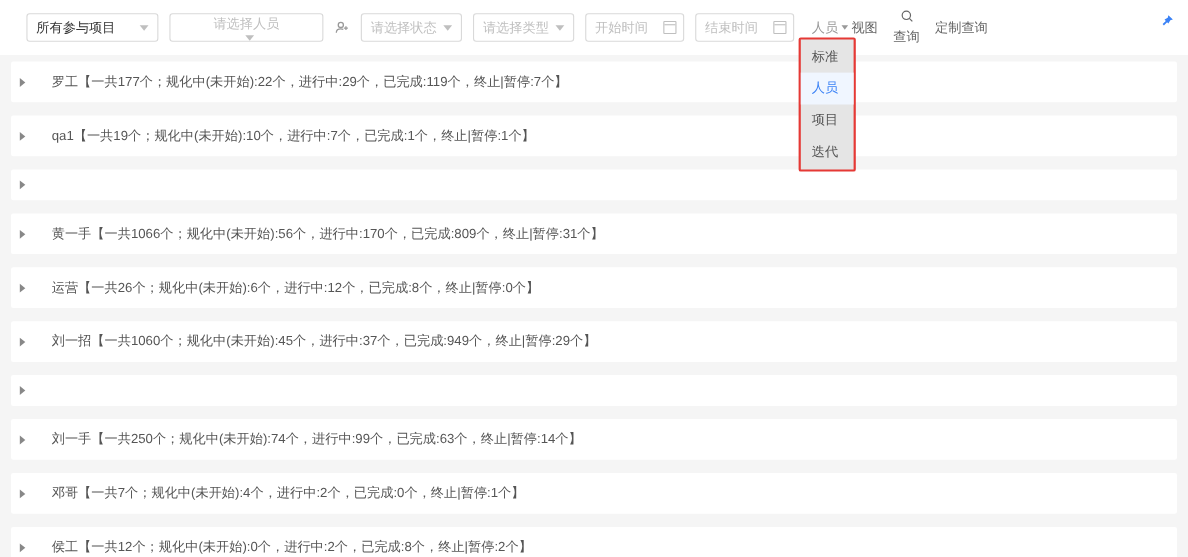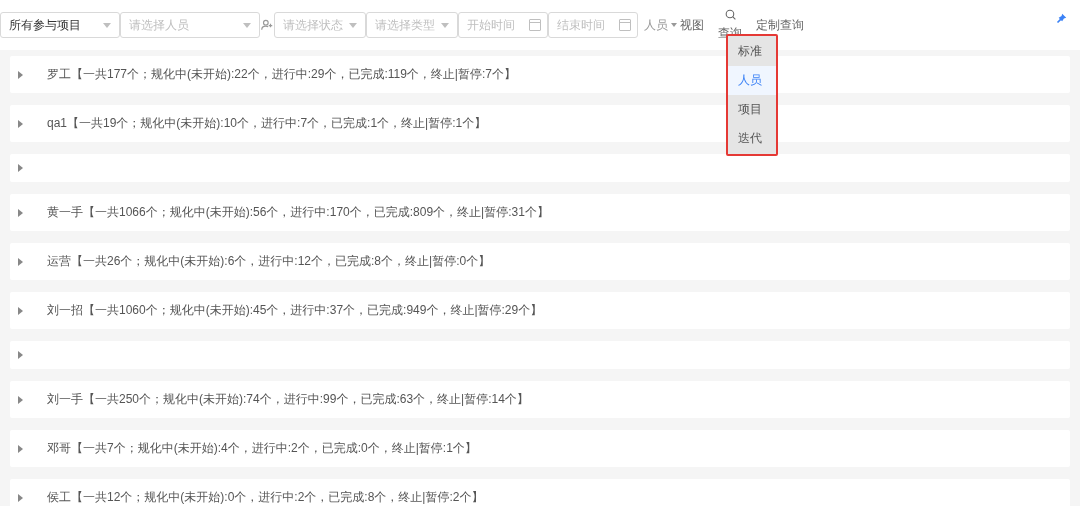--- a/index.html
+++ b/index.html
@@ -6,21 +6,22 @@
     body {
       font-family: -apple-system, BlinkMacSystemFont, "Segoe UI", "PingFang SC", "Microsoft YaHei", sans-serif;
       font-size: 12px;
       color: #333;
       background: #f5f5f5;
       width: 1080px;
     }
     .toolbar {
       display: flex;
       align-items: center;
-      padding: 8px 0;
+      gap: 10px;
+      padding: 8px 24px;
       background: #fff;
       position: relative;
     }
     .select-box, .input-box {
       display: flex;
       align-items: center;
       border: 1px solid #d9d9d9;
       border-radius: 3px;
       height: 26px;
       padding: 0 8px;
@@ -144,21 +145,21 @@
   </style>
 </head>
 <body>
 
 <div class="toolbar">
   <div class="select-box">
     <span>所有参与项目</span>
     <span class="caret-down"></span>
   </div>
 
-  <div class="select-box" style="min-width:140px;">
+  <div class="select-box" style="min-width:140px;flex-direction:column;">
     <span class="placeholder">请选择人员</span>
     <span class="caret-down"></span>
   </div>
 
   <span class="user-icon">
     <svg viewBox="0 0 24 24" width="14" height="14" fill="none" stroke="#999" stroke-width="2">
       <circle cx="10" cy="8" r="4"></circle>
       <path d="M3 20c0-3.6 3.1-6 7-6 1.5 0 2.9.4 4 1"></path>
       <path d="M18 10v6M15 13h6"></path>
     </svg>

